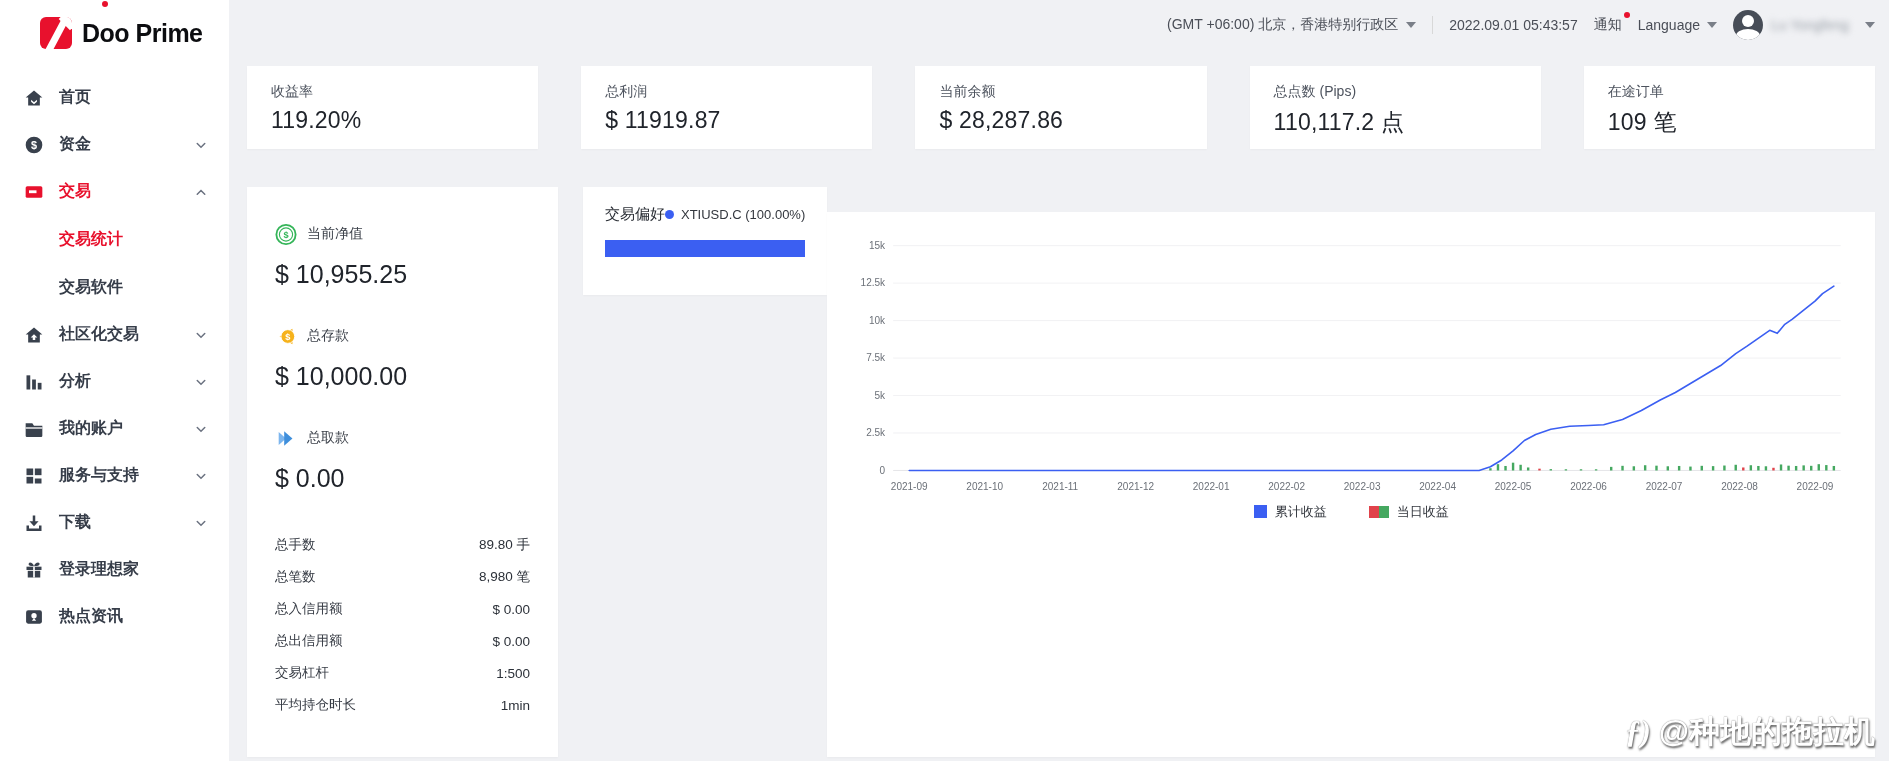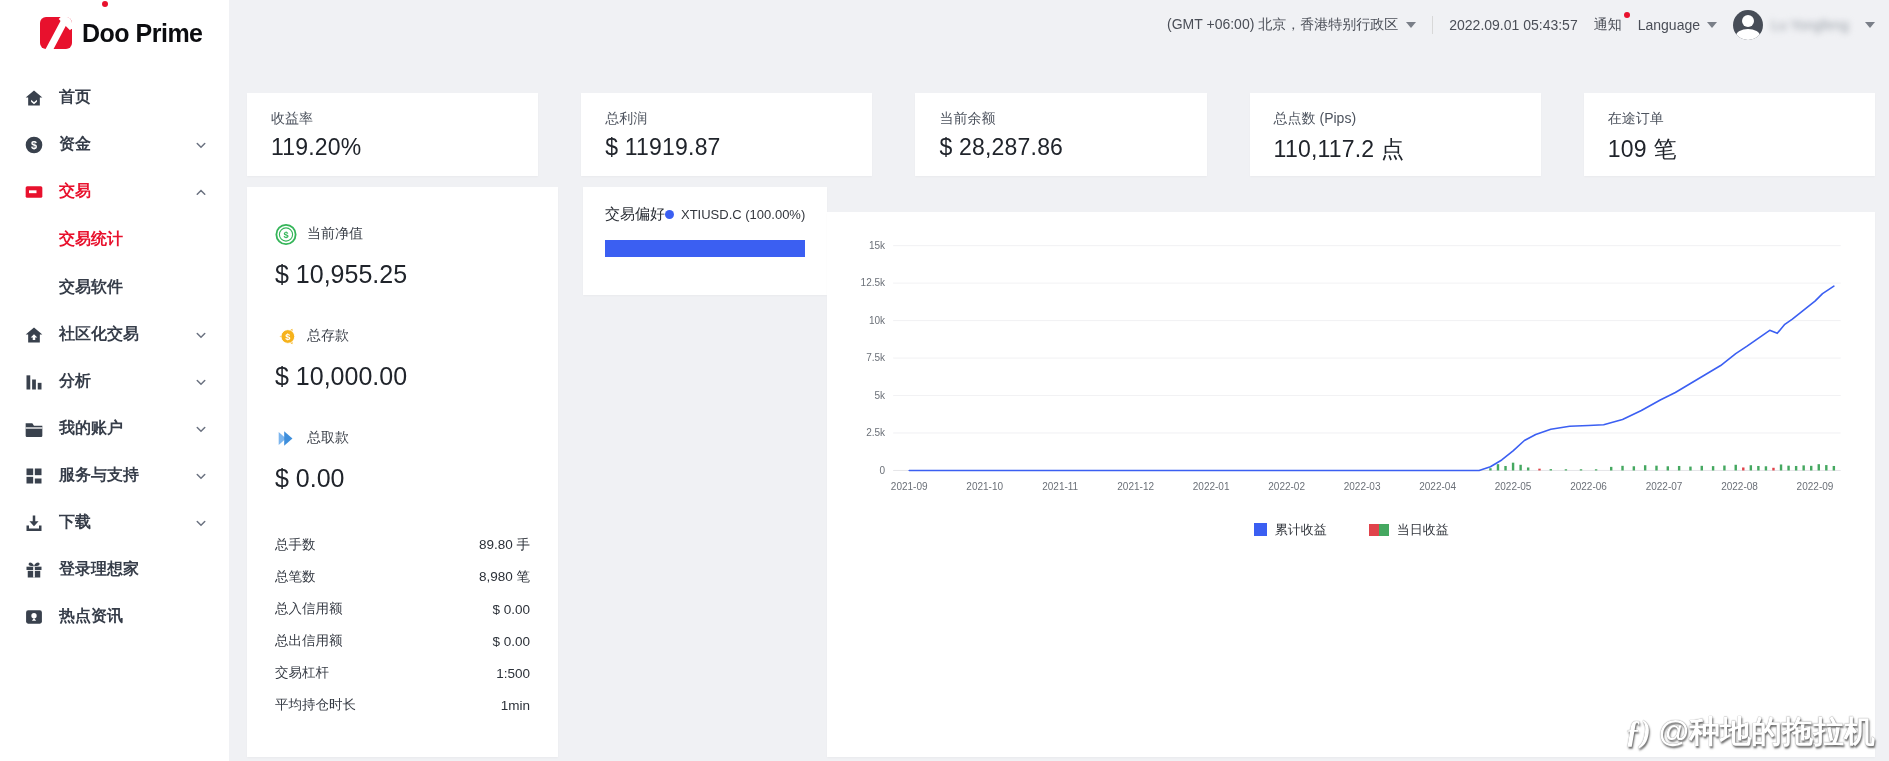--- a/index.html
+++ b/index.html
@@ -36,21 +36,21 @@
   .notif { position:relative; cursor:pointer; }
   .notif-dot { position:absolute; top:-4px; right:-8px; width:6px; height:6px; background:#e8112d; border-radius:50%; }
   .lang { display:flex; align-items:center; gap:7px; cursor:pointer; }
   .userblock { display:flex; align-items:center; gap:8px; cursor:pointer; }
   .avatar { width:30px; height:30px; border-radius:50%; background:#474d57; position:relative; overflow:hidden; }
   .avatar::before { content:""; position:absolute; left:9px; top:5px; width:12px; height:12px; background:#fff; border-radius:50%; }
   .avatar::after { content:""; position:absolute; left:3px; top:19px; width:24px; height:14px; background:#fff; border-radius:50% 50% 0 0; }
   .username { color:#9aa0a8; filter:blur(3px); font-size:14px; min-width:86px; }
 
   
-  .cards-row { position:absolute; left:18px; right:14px; top:66px; display:flex; gap:43px;margin-top:27px; }
+  .cards-row { position:absolute; left:18px; right:14px; top:66px; display:flex; gap:43px; }
   .stat-card { flex:1 1 0; background:#fff; height:83px; padding:17px 24px; box-shadow:0 1px 2px rgba(0,0,0,0.03); }
   .stat-label { font-size:14px; color:#4d535e; }
   .stat-value { font-size:23px; color:#20242b; margin-top:6px; font-weight:500; letter-spacing:0.2px; }
 
   
   .summary-panel { position:absolute; left:18px; top:187px; width:311px; bottom:4px; background:#fff; padding:36px 28px 0 28px; box-shadow:0 1px 2px rgba(0,0,0,0.03); }
   .metric { margin-bottom:36px; }
   .metric-head { display:flex; align-items:center; gap:10px; font-size:14px; color:#3a3f48; }
   .metric-value { font-size:25px; color:#20242b; margin-top:15px; font-weight:500; }
   .summary-rows { margin-top:8px; }
@@ -69,21 +69,21 @@
   .dot-blue { width:9px; height:9px; border-radius:50%; background:#3b5ff2; }
   .pref-bar { margin-top:16px; height:17px; background:#3b5ff2; width:100%; }
 
   .chart-panel { background:#fff; margin-top:25px; flex:1 1 auto; padding:18px 22px 10px 22px; box-shadow:0 1px 2px rgba(0,0,0,0.03); position:relative; }
   .chart-head { display:flex; justify-content:space-between; align-items:center; }
   .chart-title { font-size:15px; color:#2b2f36; }
   .range-select { display:flex; align-items:center; gap:10px; border:1px solid #d9d9d9; border-radius:2px; height:28px; padding:0 10px 0 14px; font-size:13px; color:#3f434b; cursor:pointer; background:#fff; }
   .range-caret { width:0; height:0; border-left:5px solid transparent; border-right:5px solid transparent; border-top:6px solid #c0c4cc; }
   .chart-wrap { margin-top:6px; }
   .chart-wrap svg { display:block; width:100%; height:auto; }
-  .chart-legend { display:flex; justify-content:center; gap:42px; margin-top:20px; font-size:13px; color:#33373e; }
+  .chart-legend { display:flex; justify-content:center; gap:42px; margin-top:2px; font-size:13px; color:#33373e; }
   .cl-item { display:flex; align-items:center; gap:8px; cursor:pointer; }
   .sw { width:13px; height:13px; background:#3b5ff2; }
   .sw-dual { display:flex; }
   .sw-dual i { width:10px; height:12px; display:block; }
 
   
   .watermark { position:absolute; right:14px; bottom:8px; display:flex; align-items:center; gap:8px; font-size:31px; font-weight:bold; color:#fff; text-shadow:0 0 1px #666, 1px 2px 2px rgba(60,60,60,0.75); pointer-events:none; z-index:5; }
   .wm-logo { font-family:"Liberation Serif","DejaVu Serif",serif; font-style:italic; }
 </style>
 </head>

